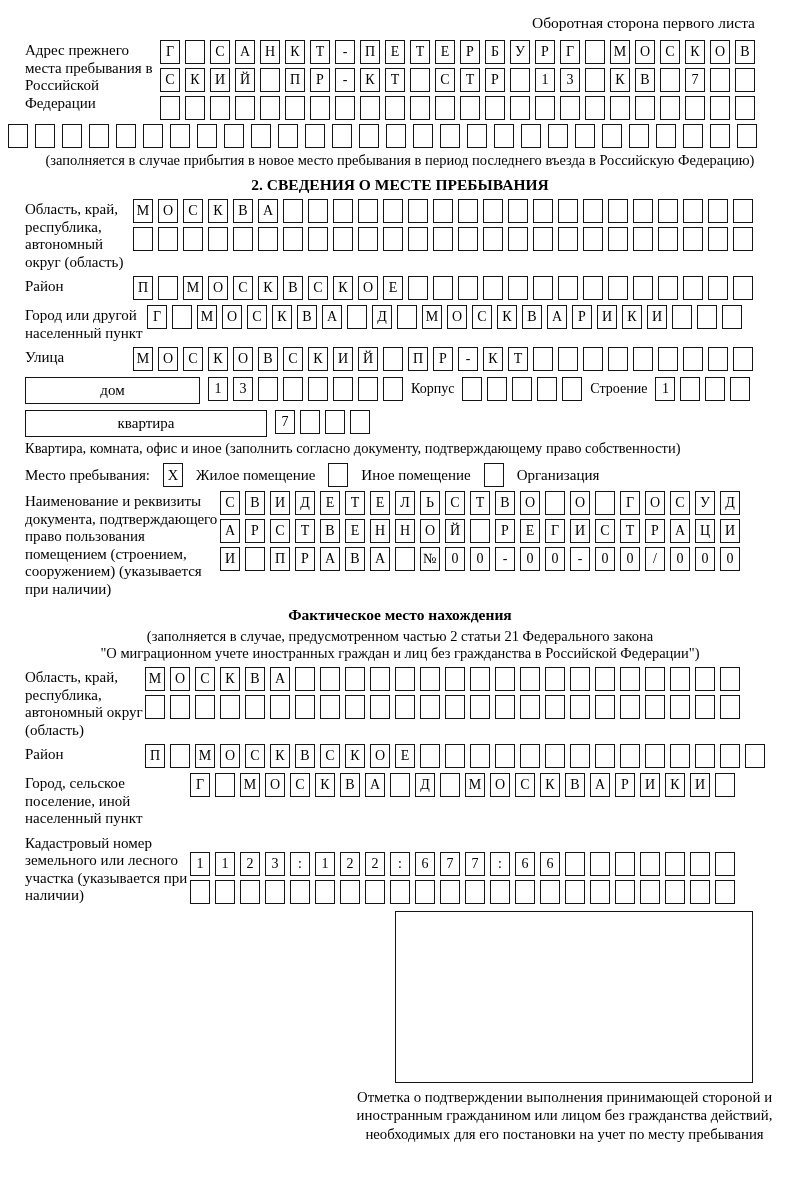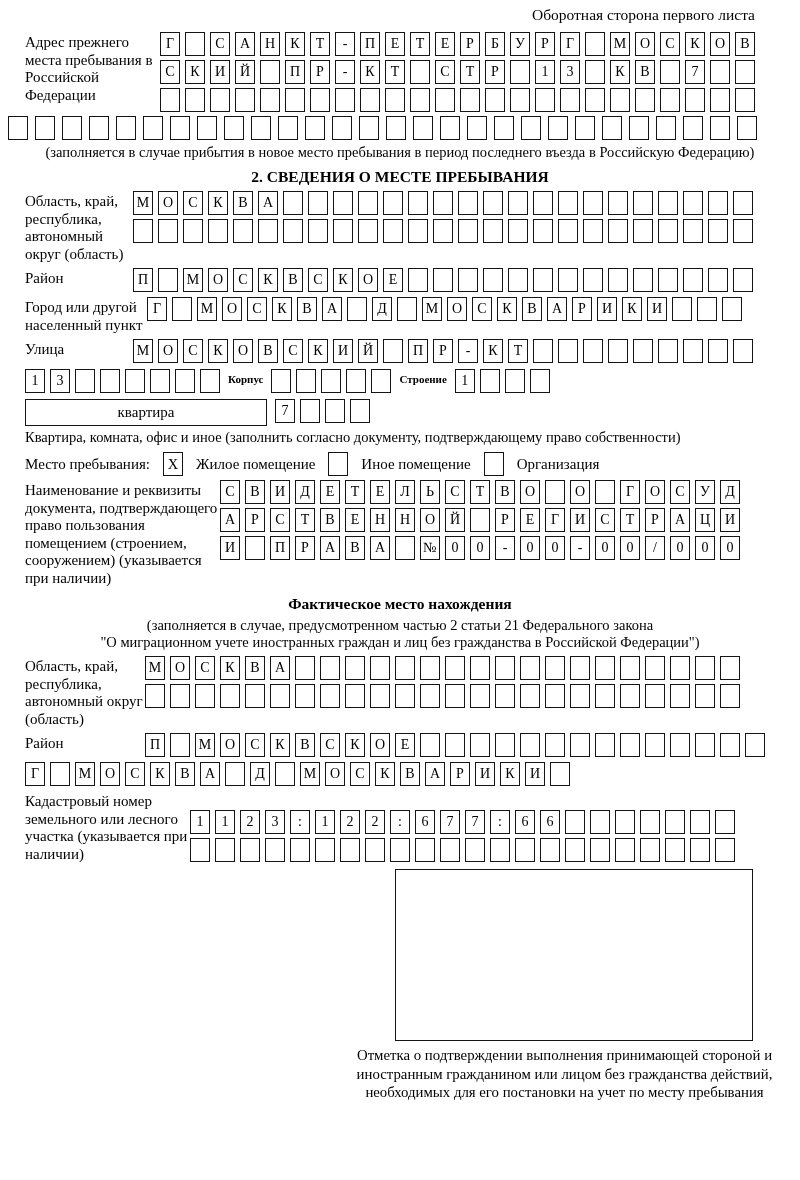--- a/index.html
+++ b/index.html
@@ -2,21 +2,21 @@
 <html><head>
 <meta charset="utf-8">
 <style>
   * { margin:0; padding:0; box-sizing:border-box; }
   html,body { background:#fff; }
   body {
     width:800px; height:1180px;
     font-family:"Liberation Serif", "DejaVu Serif", serif;
     color:#000; font-size:15px; position:relative; overflow:hidden;
   }
-  .page { width:800px; height:1180px; padding-top:6px; }
+  .page { width:800px; height:1180px; padding-top:14px; }
 
   .hdr-note { text-align:right; padding-right:45px; font-size:15.5px; }
 
   .frow { display:flex; align-items:flex-start; padding-left:25px; margin-top:5px; }
   .flabel { font-size:15px; line-height:17.5px; flex:0 0 auto; padding-top:2px; }
   .strips { display:flex; flex-direction:column; gap:4px; }
 
   .strip { display:flex; gap:5px; }
   .strip-wide { gap:7px; padding-left:8px; margin-top:4px; }
   .cell {
@@ -32,21 +32,21 @@
 
   .w135{width:135px;} .w108{width:108px;} .w122{width:122px;}
   .w120{width:120px;} .w165{width:165px;} .w195{width:195px;}
 
   .rect-label {
     border:1.5px solid #151515; height:27px;
     display:inline-flex; align-items:center; justify-content:center;
     font-size:15px; flex:0 0 auto; background:#fff;
   }
   .rect-dom { width:175px; } .rect-kv { width:242px; }
-  .inline-lab { font-size:11px; padding-top:4px; flex:0 0 auto;font-weight:bold; }
+  .inline-lab { font-size:14px; padding-top:4px; flex:0 0 auto; }
   .grp { display:flex; gap:5px; flex:0 0 auto; }
   .hrow { display:flex; gap:8px; align-items:flex-start; padding-left:25px; margin-top:6px; }
 
   .stay-row { display:flex; align-items:center; gap:13px; padding-left:25px; margin-top:6px; }
   .cbox {
     width:20px; height:24px; border:1.5px solid #151515;
     display:inline-flex; align-items:center; justify-content:center;
     font-size:14.5px; flex:0 0 auto; background:#fff;
   }
 
@@ -330,20 +330,21 @@
         <span class="cell"></span>
         <span class="cell"></span>
         <span class="cell"></span>
         <span class="cell"></span>
         <span class="cell"></span>
         <span class="cell"></span>
       </div>
   </div>
 
   <div class="hrow">
+    <div class="rect-label rect-dom">дом</div>
     <div class="grp">
         <span class="cell">1</span>
         <span class="cell">3</span>
         <span class="cell"></span>
         <span class="cell"></span>
         <span class="cell"></span>
         <span class="cell"></span>
         <span class="cell"></span>
         <span class="cell"></span>
       </div>
@@ -547,20 +548,21 @@
         <span class="cell"></span>
         <span class="cell"></span>
         <span class="cell"></span>
         <span class="cell"></span>
         <span class="cell"></span>
         <span class="cell"></span>
       </div>
   </div>
 
   <div class="frow">
+    <div class="flabel w165">Город, сельское поселение, иной населенный пункт</div>
     <div class="strip">
         <span class="cell">Г</span>
         <span class="cell"></span>
         <span class="cell">М</span>
         <span class="cell">О</span>
         <span class="cell">С</span>
         <span class="cell">К</span>
         <span class="cell">В</span>
         <span class="cell">А</span>
         <span class="cell"></span>

